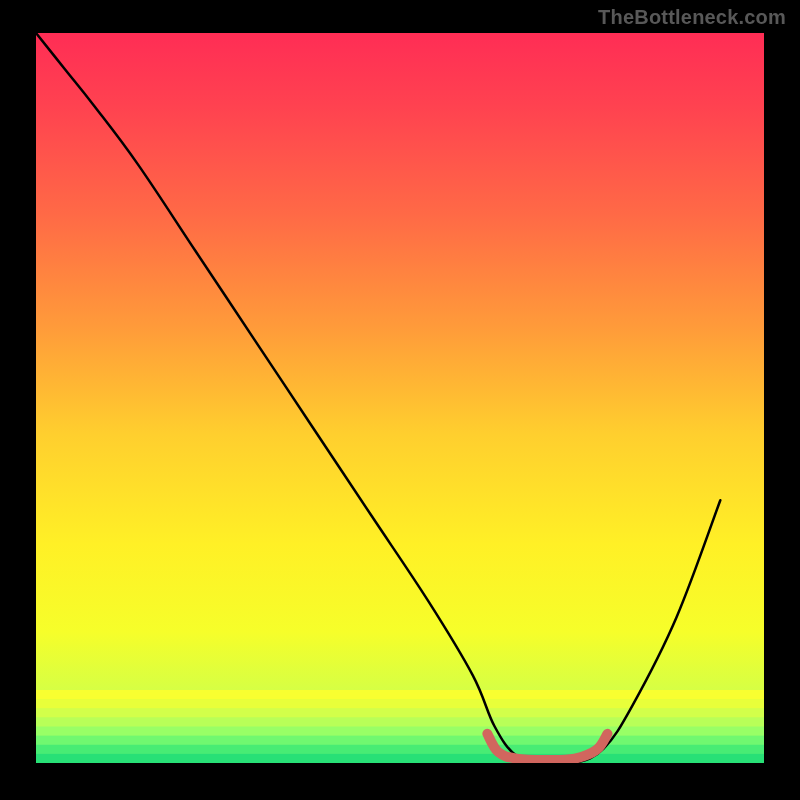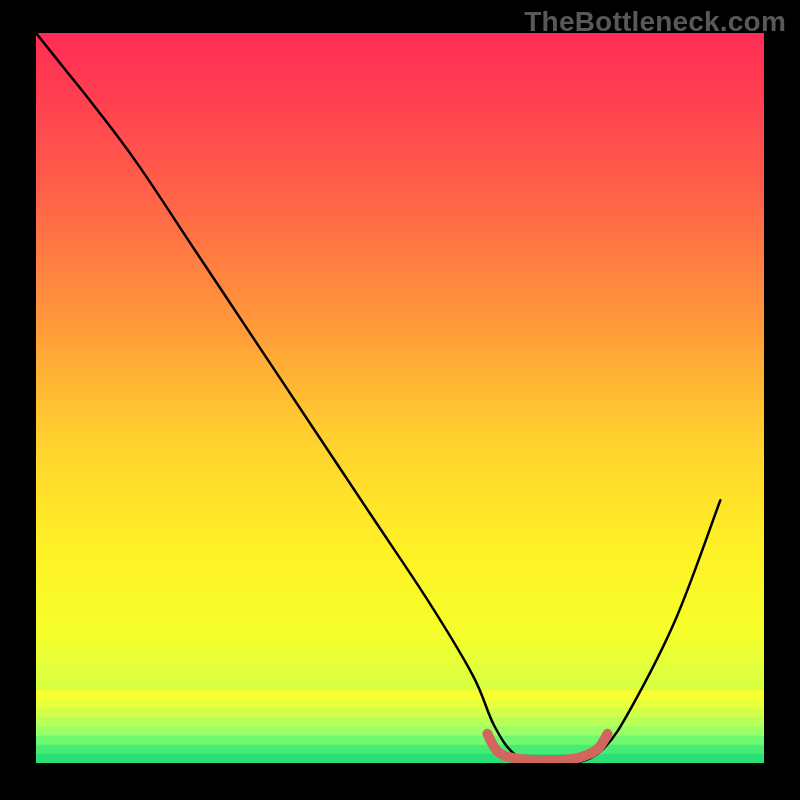--- a/index.html
+++ b/index.html
@@ -13,21 +13,21 @@
   .container {
     position: relative;
     width: 800px;
     height: 800px;
   }
   .watermark {
     position: absolute;
     top: 6px;
     right: 14px;
     font-family: Arial, Helvetica, sans-serif;
-    font-size: 28px;
+    font-size: 20px;
     font-weight: 600;
     color: #585858;
     letter-spacing: 0.2px;
     z-index: 10;
     text-align: center;
   }
   svg {
     position: absolute;
     top: 0;
     left: 0;

